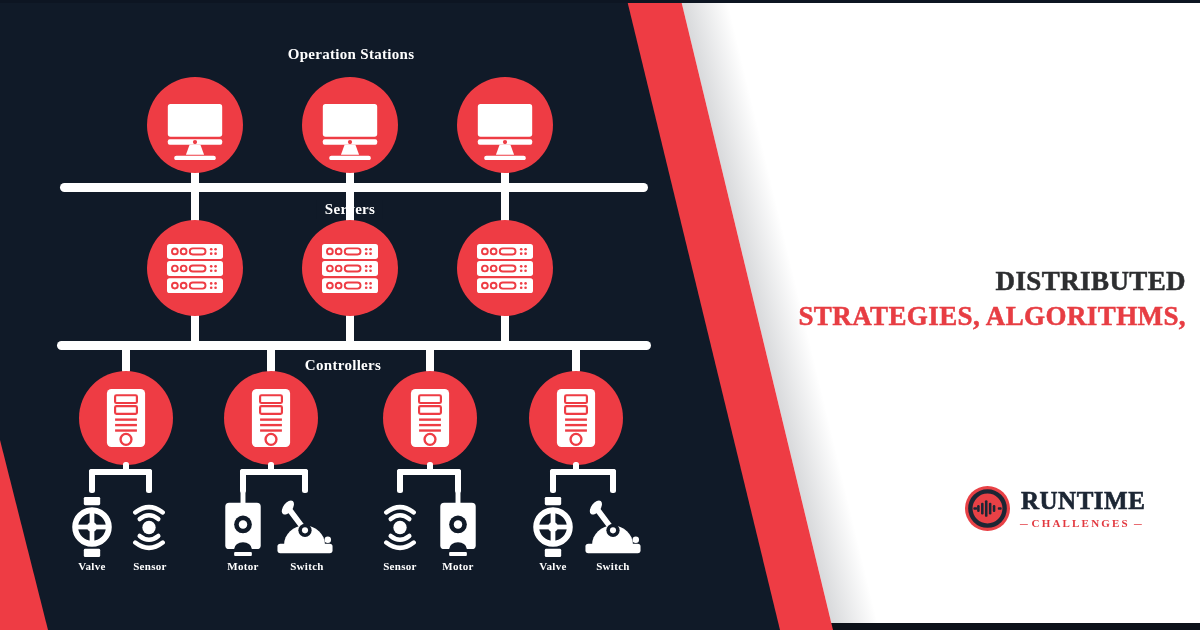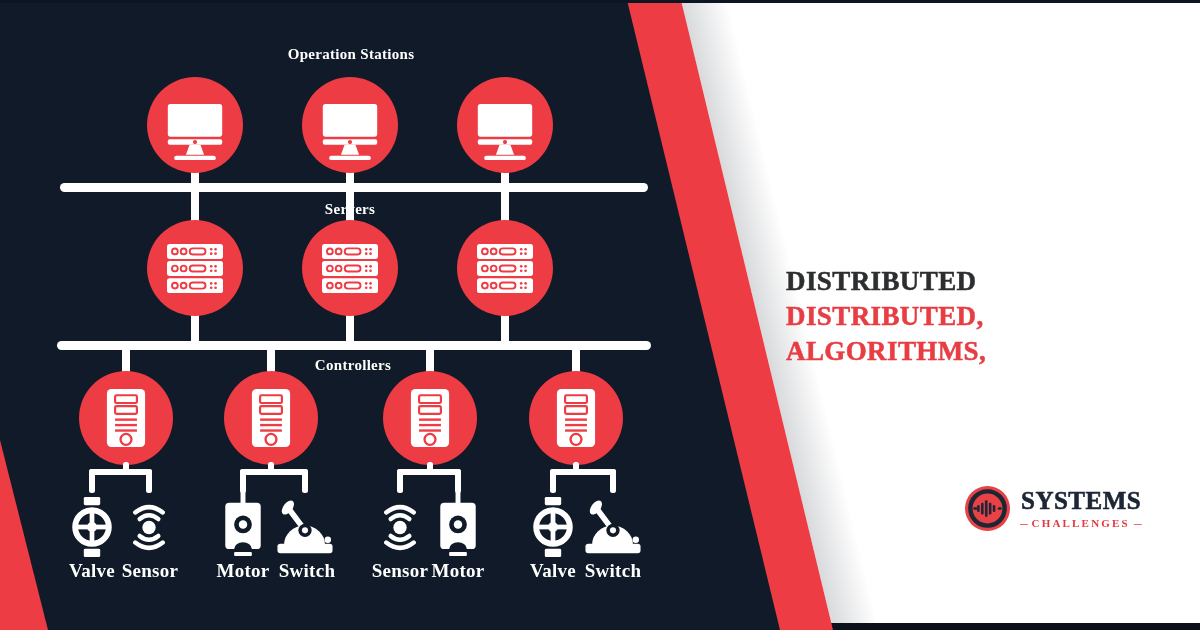--- a/index.html
+++ b/index.html
@@ -23,25 +23,25 @@
   .bus{position:absolute;height:9px;background:#fff;border-radius:5px;}
   .vl{position:absolute;width:8px;margin-left:-4px;background:#fff;border-radius:4px;}
   .node{position:absolute;border-radius:50%;background:#ee3c44;display:flex;align-items:center;justify-content:center;}
   .n96{width:96px;height:96px;}
   .n94{width:94px;height:94px;}
   .lvl-label{position:absolute;transform:translateX(-50%);color:#fff;font-size:15px;font-weight:bold;
              letter-spacing:0.3px;white-space:nowrap;}
   .lvl-bg{background:#101a28;padding:1px 8px;}
   .bk{position:absolute;background:#fff;border-radius:2.5px;}
   .dev{position:absolute;transform:translateX(-50%);}
-  .dev-label{position:absolute;transform:translateX(-50%);color:#fff;font-size:19px;font-weight:bold;
+  .dev-label{position:absolute;transform:translateX(-50%);color:#fff;font-size:11px;font-weight:bold;
              letter-spacing:0.3px;white-space:nowrap;}
 
   
-  .title{position:absolute;left:786px;top:264px;width:400px;text-align:left;font-weight:bold;
+  .title{position:absolute;left:786px;top:264px;width:400px;text-align:right;font-weight:bold;
          font-size:27px;line-height:35px;letter-spacing:0.4px;-webkit-text-stroke:0.5px currentColor;}
   .t-dark{color:#2d2e30;}
   .t-red{color:#e73d43;}
   .logo{position:absolute;left:964px;top:485px;display:flex;align-items:center;gap:10px;}
   .logo-text{display:flex;flex-direction:column;}
   .logo-name{font-size:25px;font-weight:bold;color:#1c2634;letter-spacing:0.5px;line-height:1.0;
              -webkit-text-stroke:0.6px #1c2634;}
   .logo-tagline{display:flex;align-items:center;gap:5px;margin-top:4px;font-size:11px;font-weight:bold;
                 color:#e2383f;letter-spacing:2.2px;}
   .logo-tagline .dash{letter-spacing:0;font-weight:bold;transform:scaleX(1.4);}
@@ -51,21 +51,21 @@
 
 <div class="canvas">
 
   <div class="stripe-shadow"></div>
   <div class="strip-bottom"></div>
 
   <div class="panel-dark">
 
     <div class="lvl-label" style="left:351px;top:46px;">Operation Stations</div>
     <div class="lvl-label lvl-bg" style="left:350px;top:200px;">Servers</div>
-    <div class="lvl-label" style="left:353px;top:357px;">Controllers</div>
+    <div class="lvl-label" style="left:343px;top:357px;">Controllers</div>
 
     <div class="vl" style="left:195px;top:165px;height:24px;"></div>
     <div class="vl" style="left:350px;top:165px;height:24px;"></div>
     <div class="vl" style="left:505px;top:165px;height:24px;"></div>
 
     <div class="vl" style="left:195px;top:186px;height:38px;"></div>
     <div class="vl" style="left:350px;top:186px;height:38px;"></div>
     <div class="vl" style="left:505px;top:186px;height:38px;"></div>
 
     <div class="vl" style="left:195px;top:312px;height:34px;"></div>
@@ -351,37 +351,37 @@
     <div class="dev-label" style="left:613px;top:560px;">Switch</div>
   </div>
 
   <div class="wedge"></div>
   <div class="stripe"></div>
   <div class="strip-top"></div>
 
   <div class="panel-right">
     <div class="title">
       <div class="t-dark">DISTRIBUTED</div>
-      <div class="t-red">DISTRIBUTED, ALGORITHMS,</div>
+      <div class="t-red">STRATEGIES, ALGORITHMS,</div>
     </div>
 
     <div class="logo">
       <svg width="47" height="47" viewBox="0 0 48 48">
         <circle cx="24" cy="24" r="23" fill="#e84146"></circle>
         <circle cx="24" cy="24" r="17.5" fill="none" stroke="#1c2634" stroke-width="4.5"></circle>
         <rect x="9.5" y="22.7" width="4" height="2.6" rx="1" fill="#1c2634"></rect>
         <rect x="34.5" y="22.7" width="4" height="2.6" rx="1" fill="#1c2634"></rect>
         <rect x="13.4" y="20.5" width="2.6" height="7" rx="1.2" fill="#1c2634"></rect>
         <rect x="17.4" y="18" width="2.6" height="12" rx="1.2" fill="#1c2634"></rect>
         <rect x="21.4" y="15.5" width="2.6" height="17" rx="1.2" fill="#1c2634"></rect>
         <rect x="25.4" y="18" width="2.6" height="12" rx="1.2" fill="#1c2634"></rect>
         <rect x="29.4" y="20.5" width="2.6" height="7" rx="1.2" fill="#1c2634"></rect>
       </svg>
       <div class="logo-text">
-        <div class="logo-name">SYSTEMS</div>
+        <div class="logo-name">RUNTIME</div>
         <div class="logo-tagline">
           <span class="dash">–</span>
           <span>CHALLENGES</span>
           <span class="dash">–</span>
         </div>
       </div>
     </div>
   </div>
 
 </div>

